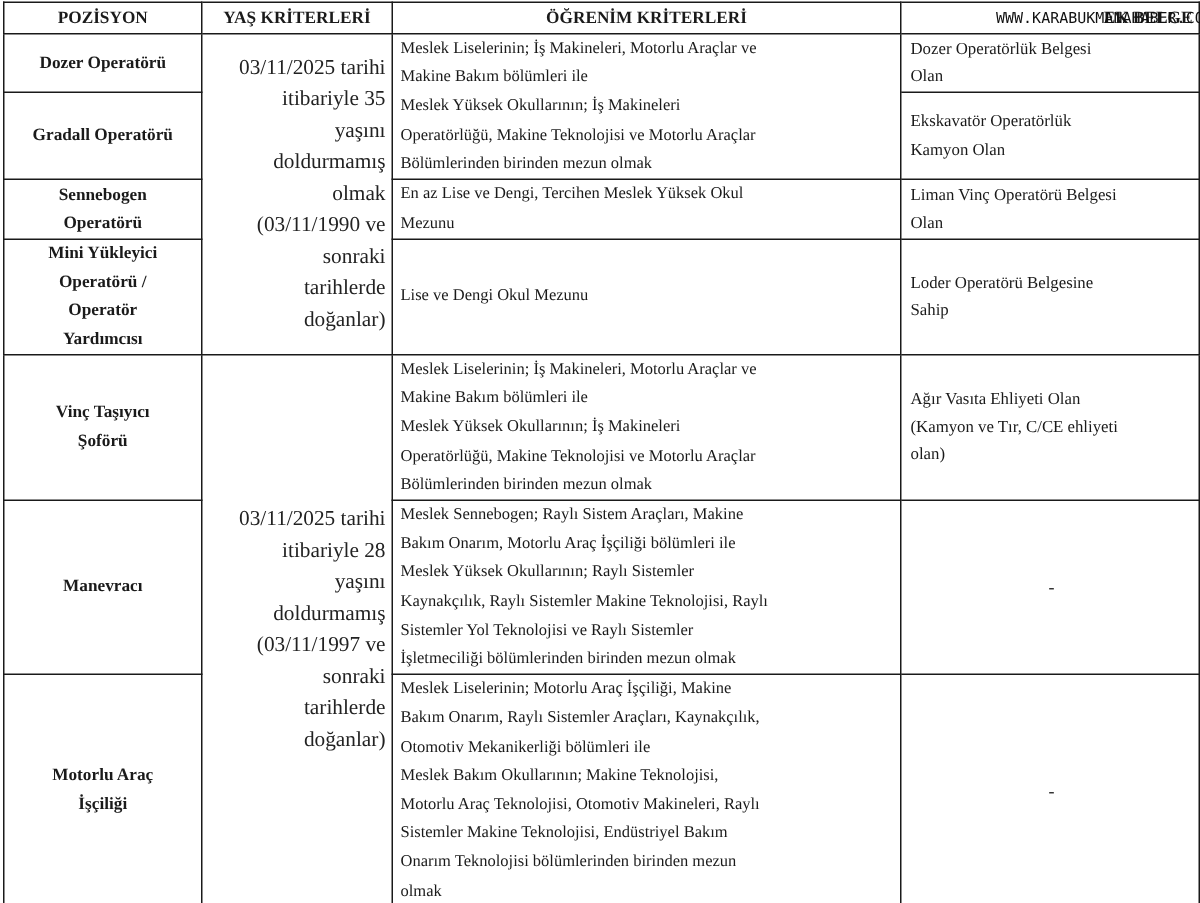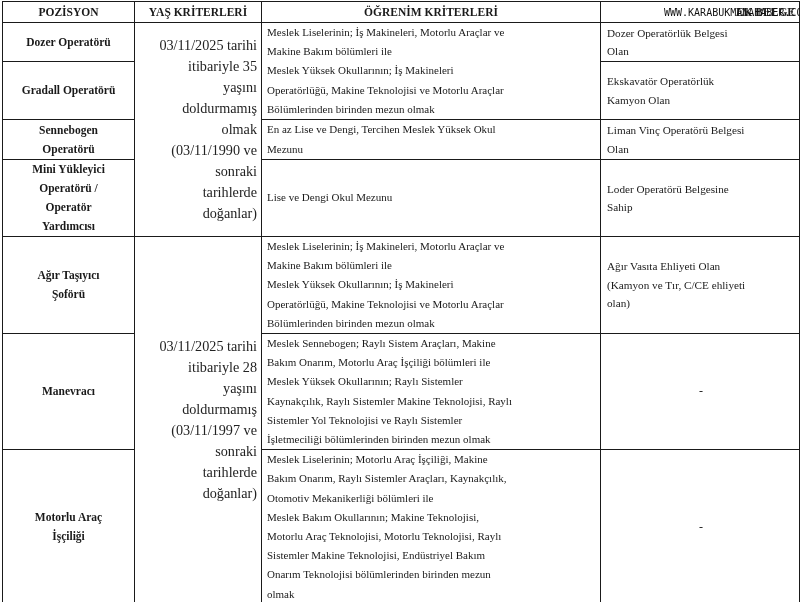--- a/index.html
+++ b/index.html
@@ -102,21 +102,21 @@
         <span class="line">Lise ve Dengi Okul Mezunu</span>
       </td>
       <td class="doc">
         <span class="line">Loder Operatörü Belgesine</span>
         <span class="line">Sahip</span>
       </td>
     </tr>
 
     <tr style="height:97px">
       <td class="pos">
-        <span class="line">Ağır Taşıyıcı</span>
+        <span class="line">Vinç Taşıyıcı</span>
         <span class="line">Şoförü</span>
       </td>
       <td class="age" rowspan="3">
         <span class="line">03/11/2025 tarihi</span>
         <span class="line">itibariyle 28</span>
         <span class="line">yaşını</span>
         <span class="line">doldurmamış</span>
         <span class="line">(03/11/1997 ve</span>
         <span class="line">sonraki</span>
         <span class="line">tarihlerde</span>
@@ -156,21 +156,21 @@
     <tr style="height:153px">
       <td class="pos">
         <span class="line">Motorlu Araç</span>
         <span class="line">İşçiliği</span>
       </td>
       <td class="edu">
         <span class="line">Meslek Liselerinin; Motorlu Araç İşçiliği, Makine</span>
         <span class="line">Bakım Onarım, Raylı Sistemler Araçları, Kaynakçılık,</span>
         <span class="line">Otomotiv Mekanikerliği bölümleri ile</span>
         <span class="line">Meslek Bakım Okullarının; Makine Teknolojisi,</span>
-        <span class="line">Motorlu Araç Teknolojisi, Motorlu Teknolojisi, Raylı</span>
+        <span class="line">Motorlu Araç Teknolojisi, Otomotiv Makineleri, Raylı</span>
         <span class="line">Sistemler Makine Teknolojisi, Endüstriyel Bakım</span>
         <span class="line">Onarım Teknolojisi bölümlerinden birinden mezun</span>
         <span class="line">olmak</span>
       </td>
       <td class="doc dash">
         <span class="line">-</span>
       </td>
     </tr>
   </tbody>
 </table>

